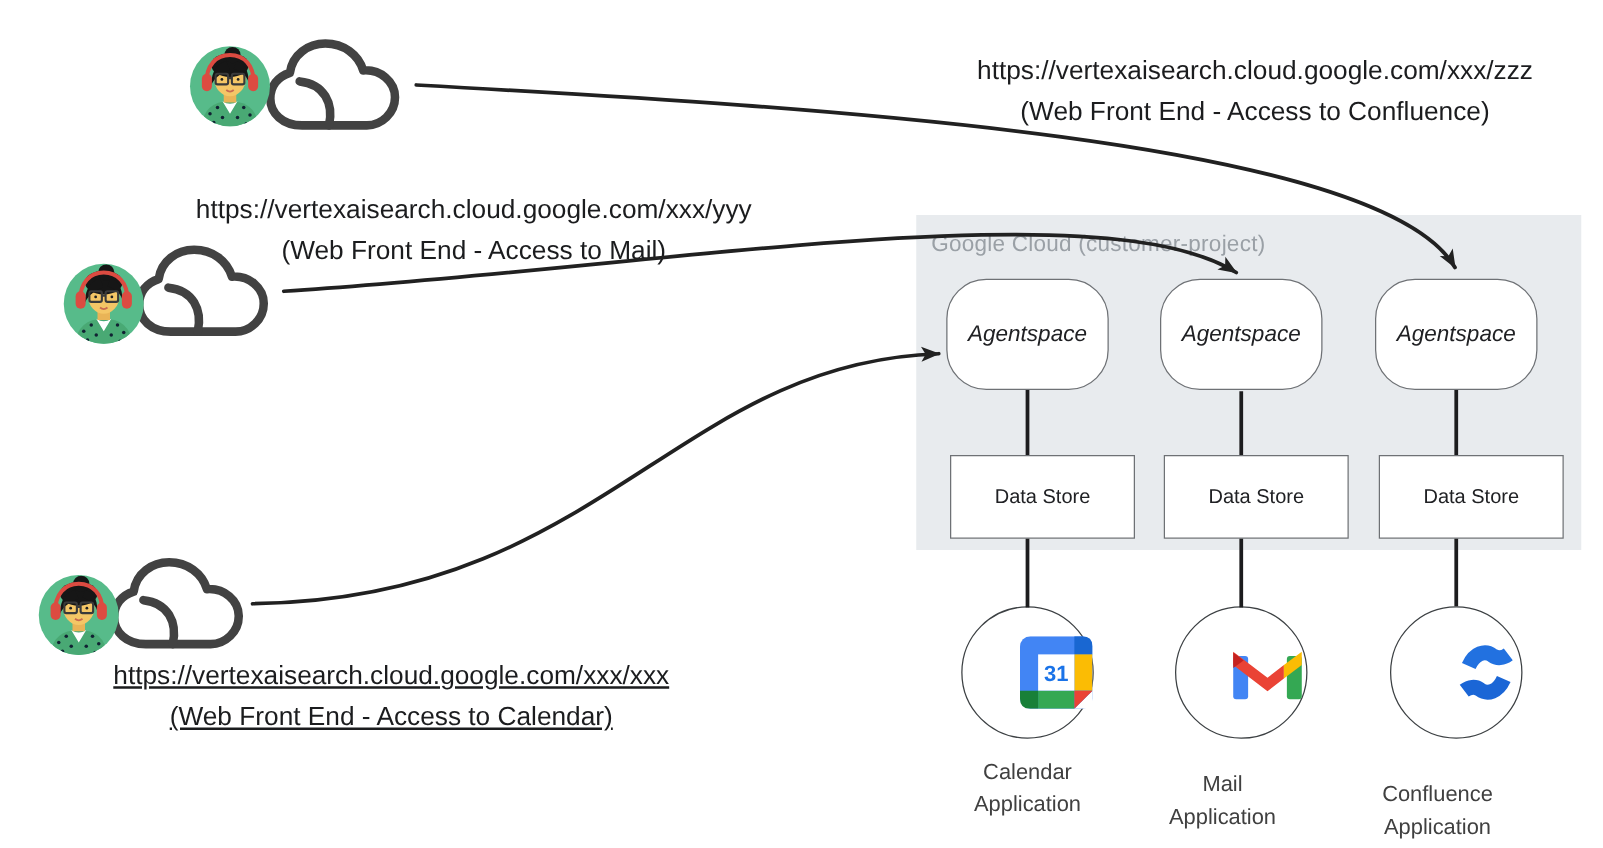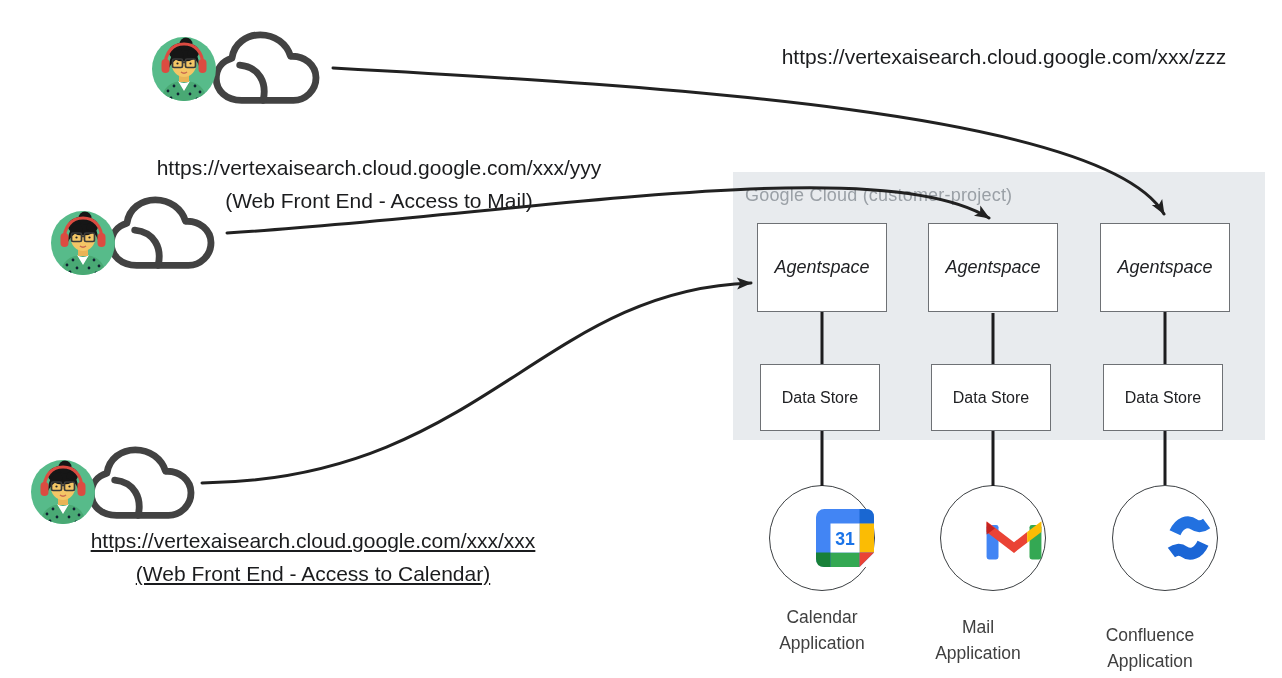--- a/index.html
+++ b/index.html
@@ -6,23 +6,23 @@
   .canvas{
     position:relative;width:1282px;height:678px;background:#ffffff;overflow:hidden;
     font-family:"Liberation Sans", sans-serif;color:#202124;
   }
   .abs{position:absolute;}
   
   .panel{left:733px;top:172px;width:532px;height:268px;background:#E8EBEE;}
   .panel-title{left:745px;top:185px;font-size:18px;color:#9AA0A6;letter-spacing:.2px;}
   
   .node{background:#ffffff;border:1.6px solid #6E7175;display:flex;align-items:center;justify-content:center;box-sizing:border-box;}
-  .agent{top:223px;width:130px;height:89px;font-style:italic;font-size:18px;}
+  .agent{top:223px;width:130px;height:89px;font-style:italic;font-size:18px;border-radius:32px;}
   .agent.c1{left:757px;} .agent.c2{left:928px;} .agent.c3{left:1100px;}
-  .store{top:364px;width:120px;height:67px;font-size:16px;}
+  .store{top:364px;width:148px;height:67px;font-size:16px;}
   .store.c1{left:760px;} .store.c2{left:931px;} .store.c3{left:1103px;}
   
   .appcircle{top:485px;width:106px;height:106px;border-radius:50%;background:#fff;
     border:1.6px solid #3C4043;box-sizing:border-box;display:flex;align-items:center;justify-content:flex-end;}
   .appcircle.c1{left:769px;} .appcircle.c2{left:940px;} .appcircle.c3{left:1112px;}
   
   .applabel{width:200px;text-align:center;font-size:17.5px;line-height:26px;color:#404040;}
   .applabel.c1{left:722px;top:604px;} .applabel.c2{left:878px;top:614px;} .applabel.c3{left:1050px;top:622px;}
   
   .req{width:460px;text-align:center;font-size:21px;line-height:33px;color:#1b1c1e;}
@@ -95,20 +95,21 @@
     <div>Mail</div>
     <div>Application</div>
   </div>
   <div class="abs applabel c3">
     <div>Confluence</div>
     <div>Application</div>
   </div>
 
   <div class="abs req r1">
     <div>https://vertexaisearch.cloud.google.com/xxx/zzz</div>
+    <div>(Web Front End - Access to Confluence)</div>
   </div>
   <div class="abs req r2">
     <div>https://vertexaisearch.cloud.google.com/xxx/yyy</div>
     <div>(Web Front End - Access to Mail)</div>
   </div>
   <div class="abs req r3">
     <div>https://vertexaisearch.cloud.google.com/xxx/xxx</div>
     <div>(Web Front End - Access to Calendar)</div>
   </div>
 

